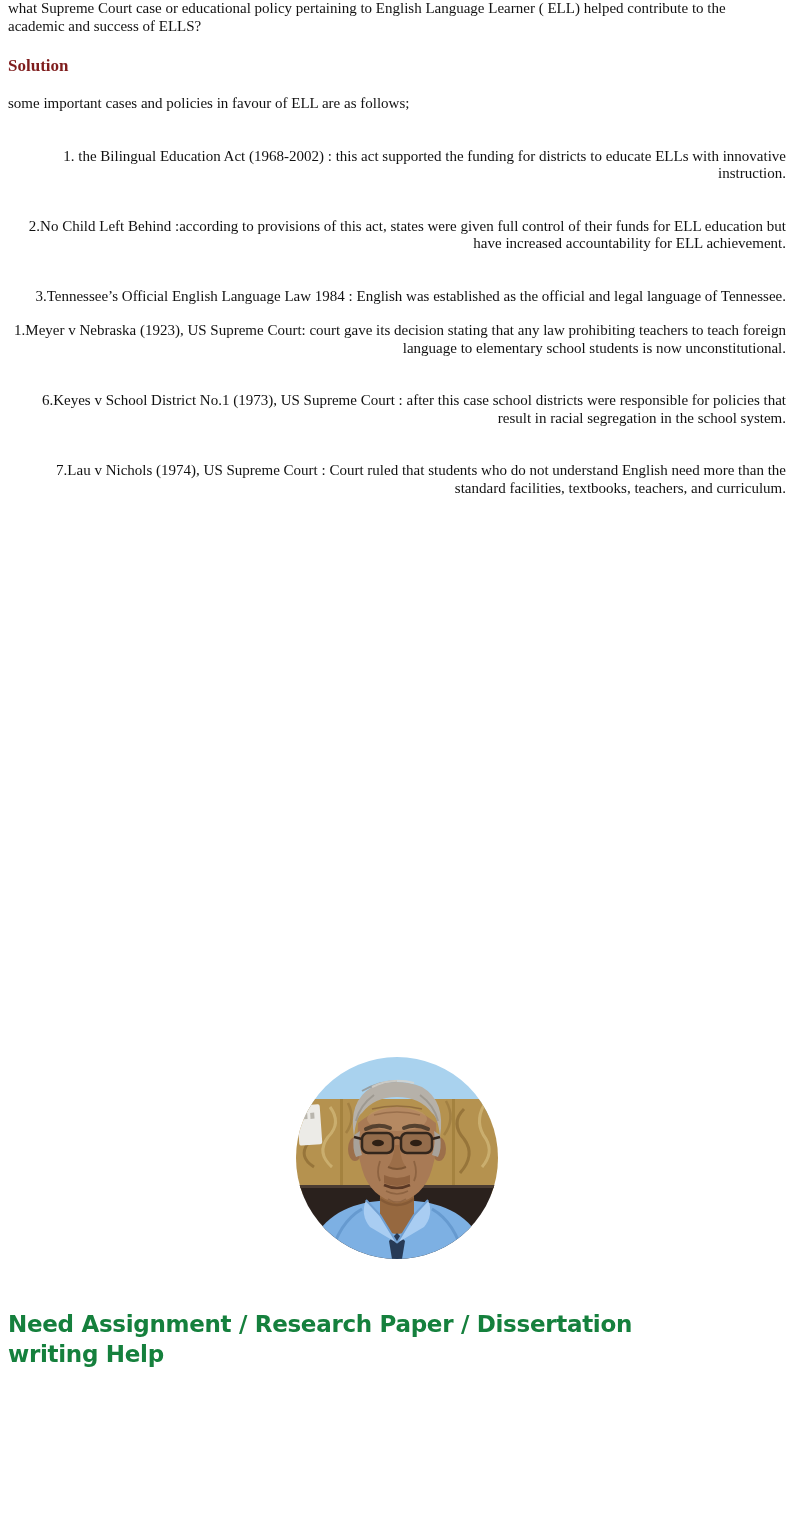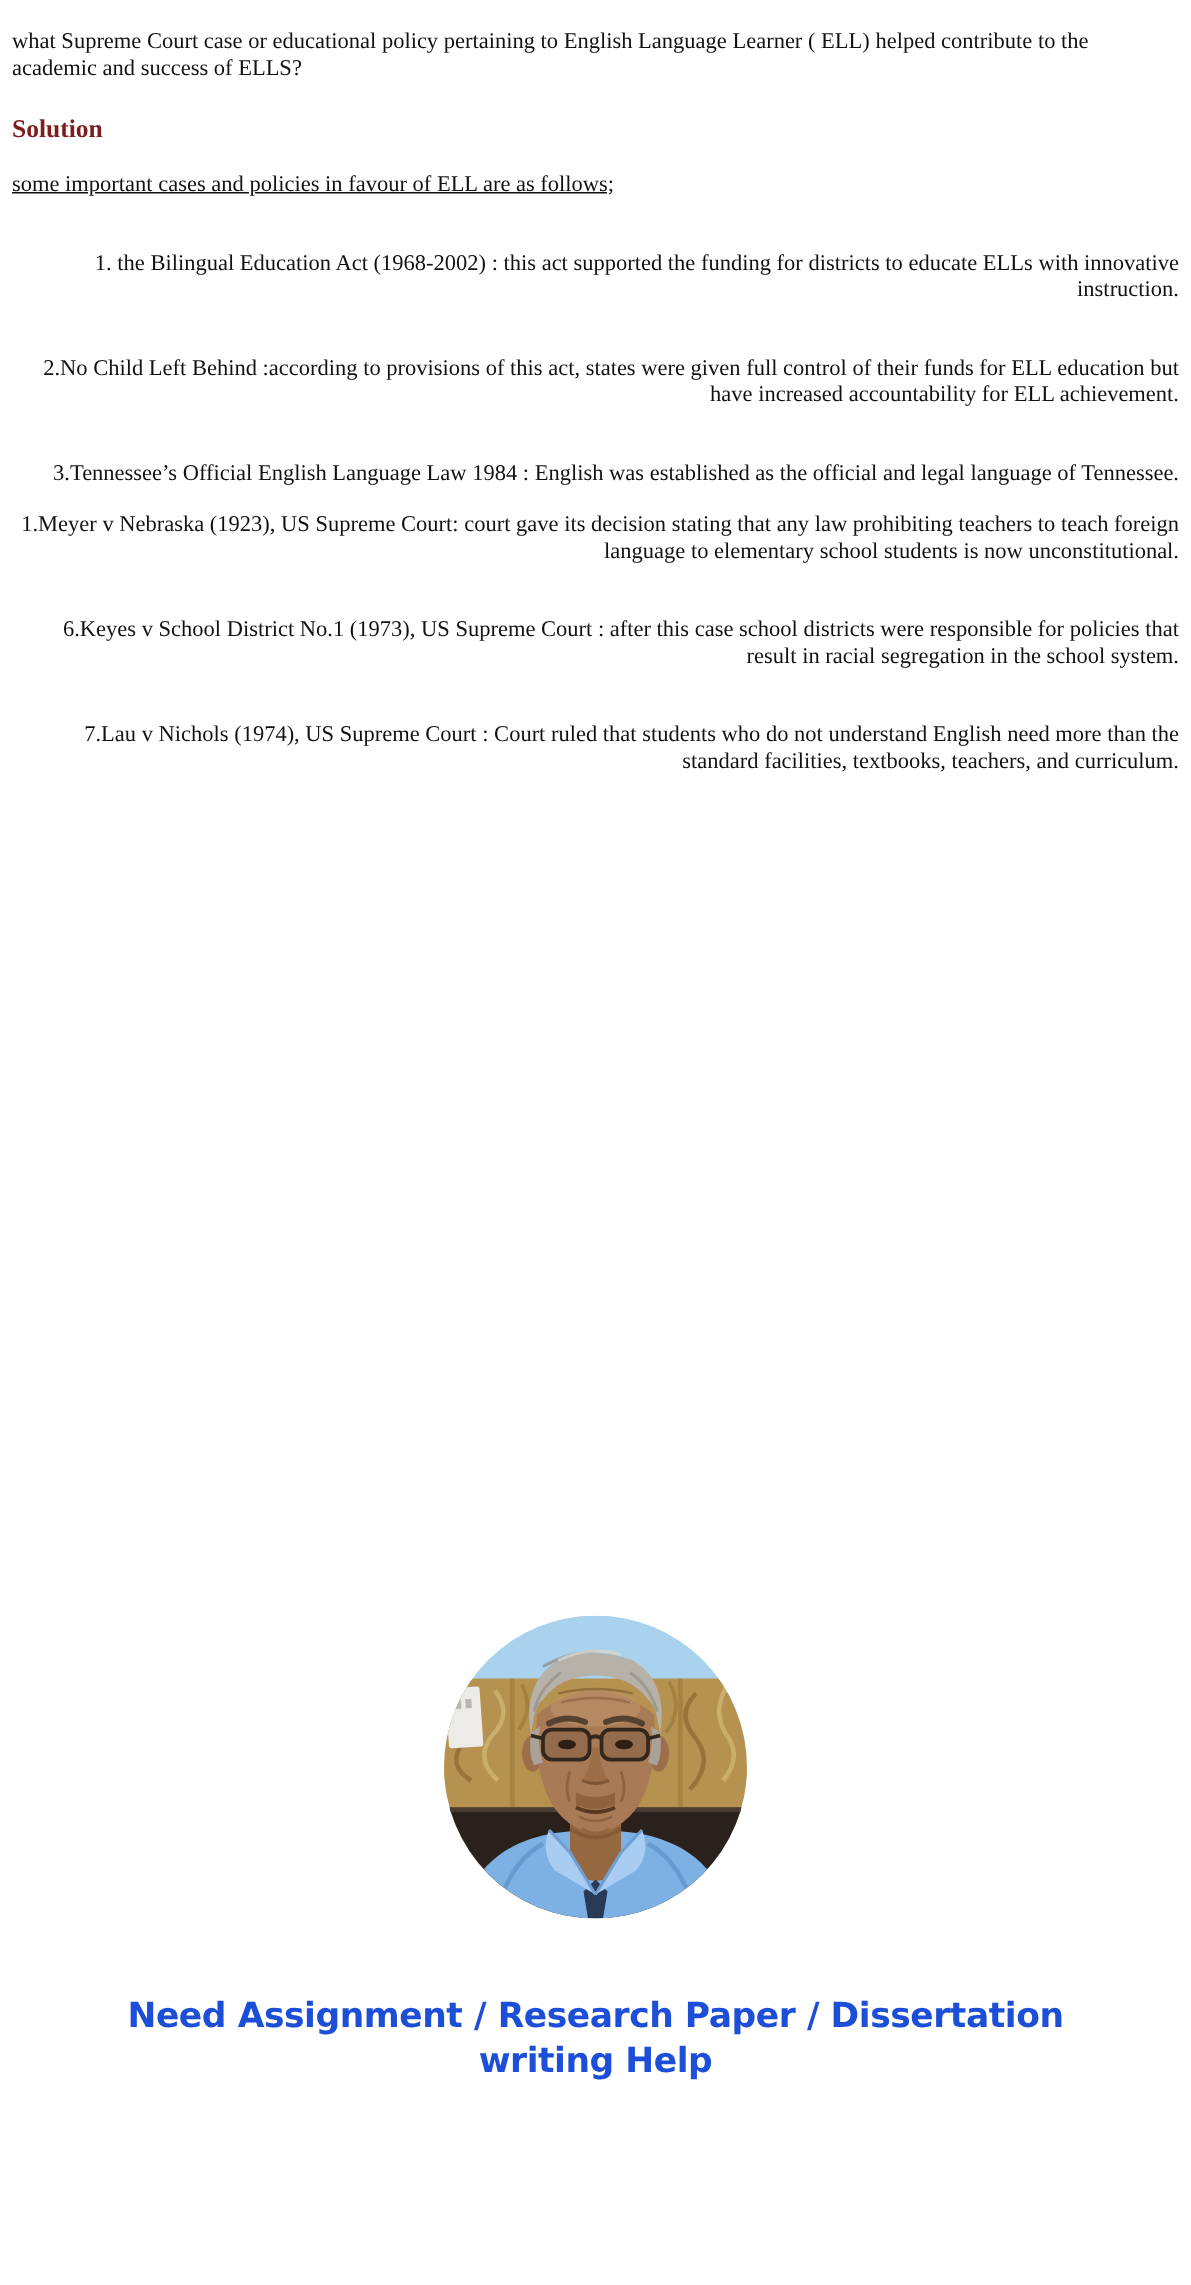--- a/index.html
+++ b/index.html
@@ -9,39 +9,38 @@
   }
   body {
     width: 794px;
     height: 1523px;
     position: relative;
     font-family: "Liberation Serif", serif;
     color: #111111;
     overflow: hidden;
   }
   .doc {
-    padding: 20px 8px 0 8px;
+    padding: 0 8px 0 8px;
   }
   .question {
     margin: 0;
     font-size: 15px;
     line-height: 17.5px;
   }
   .solution-heading {
     margin: 21px 0 0 0;
     font-size: 17px;
     line-height: 19px;
     font-weight: bold;
     color: #7f1d1d;
   }
   .intro {
     margin: 20px 0 0 0;
     font-size: 15px;
     line-height: 17.5px;
-    text-decoration: underline;
   }
   .item {
     margin: 35px 0 0 0;
     font-size: 15px;
     line-height: 17.5px;
     text-align: right;
   }
   .item.tight {
     margin-top: 17px;
   }
@@ -49,27 +48,26 @@
     width: 202px;
     height: 202px;
     border-radius: 50%;
     overflow: hidden;
     margin: 560px auto 0 auto;
     position: relative;
   }
   .avatar svg { display: block; }
   .footer {
     margin-top: 50px;
-    text-align: center;
     font-family: "DejaVu Sans", sans-serif;
     font-weight: bold;
     font-size: 23px;
     line-height: 30px;
     letter-spacing: -0.3px;
-    color: #1d4ed8;
+    color: #15803d;
   }
 </style>
 </head>
 <body>
 
 <div class="doc">
 
   <p class="question">what Supreme Court case or educational policy pertaining to English Language Learner ( ELL) helped contribute to the academic and success of ELLS?</p>
 
   <h2 class="solution-heading">Solution</h2>

